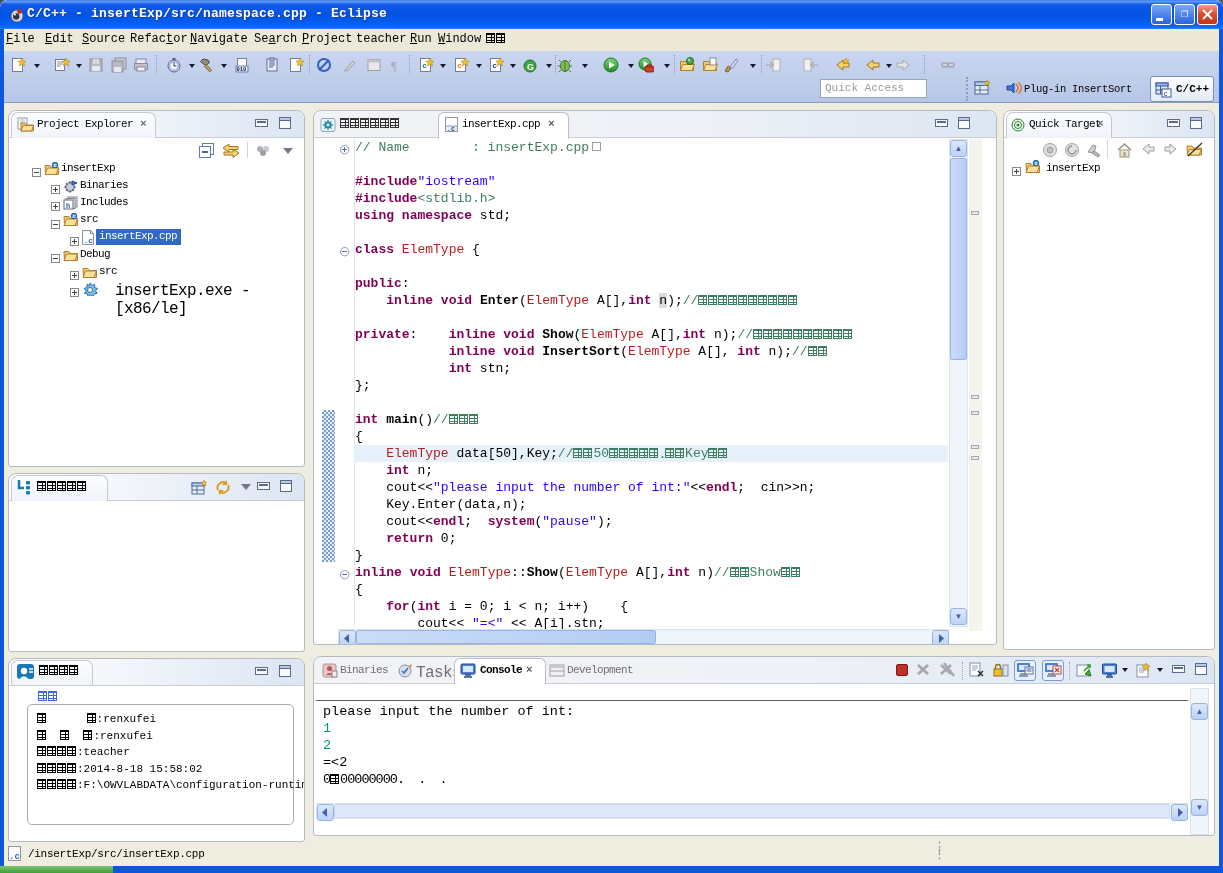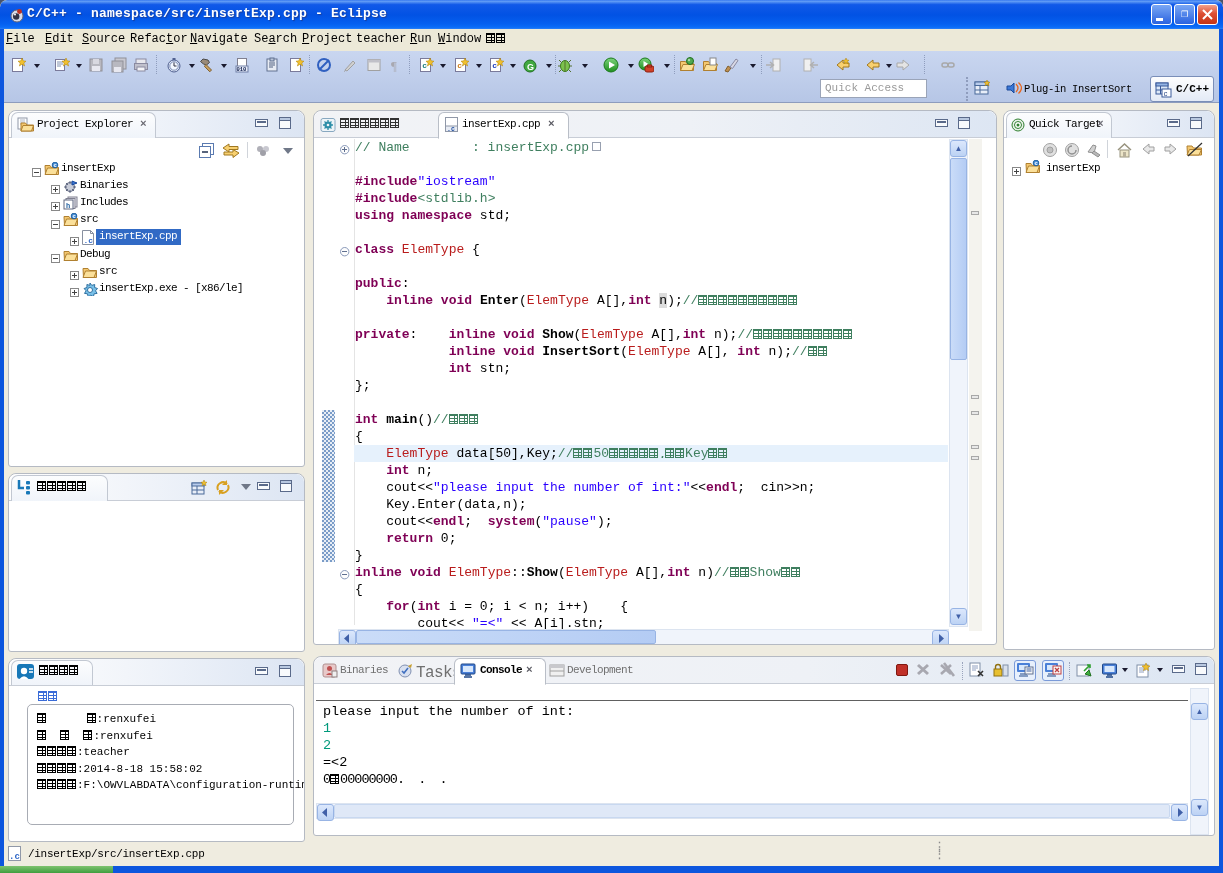--- a/index.html
+++ b/index.html
@@ -32,21 +32,21 @@
 .sthumb{background:linear-gradient(90deg,#cadcf8,#b4ccf4);border:1px solid #98b4e4;border-radius:2px;}
 </style></head><body>
 <div id="win">
  <div id="title" class="ab">
   <div class="ab" style="left:9px;top:7px;width:16px;height:16px;"><svg width="16" height="16">
           <circle cx="8" cy="9" r="6" fill="#d8dce8" stroke="#667"></circle>
           <circle cx="7.2" cy="9.5" r="3.2" fill="#334"></circle>
           <circle cx="10.5" cy="4.5" r="2.4" fill="#c03020"></circle>
           <circle cx="6" cy="7.5" r="1" fill="#fff"></circle>
         </svg></div>
-  <div class="txt ab">C/C++ - namespace/src/insertExp.cpp - Eclipse</div>
+  <div class="txt ab">C/C++ - insertExp/src/namespace.cpp - Eclipse</div>
   <div class="tbtn ab" style="left:1151px;background:linear-gradient(180deg,#7aa7f4,#2a63e0);"><svg width="19" height="19">
           <rect x="4" y="13" width="7" height="3" fill="#fff"></rect>
         </svg></div>
   <div class="tbtn ab" style="left:1174px;background:linear-gradient(180deg,#7aa7f4,#2a63e0);">❐</div>
   <div class="tbtn ab" style="left:1197px;background:linear-gradient(180deg,#f2a18c,#dd4f34 45%,#c43415);"><svg width="19" height="19">
           <path d="M5 5 L14 14 M14 5 L5 14" stroke="#fff" stroke-width="2"></path>
         </svg></div>
  </div>
  <div class="ab" style="left:4px;top:103px;width:1215px;height:763px;background:#efece0;"></div>
  <div id="menubar" class="ab">
@@ -362,21 +362,21 @@
       <div class="ab" style="left:90px;top:153.7px;font-size:11px;letter-spacing:-0.6px;color:#000;">src</div>
       <div class="ab" style="left:61px;top:173.39999999999998px;"><svg width="9" height="9">
           <rect x="0.5" y="0.5" width="8" height="8" fill="#fff" stroke="#888"></rect>
           <path d="M2 4.5 h5" stroke="#444"></path>
           <path d="M4.5 2 v5" stroke="#444"></path>
         </svg></div>
       <div class="ab" style="left:73px;top:170.89999999999998px;"><svg width="16" height="14">
           <path d="M8 1 l1.8 2.4 2.9-.9 -.1 3 2.9 1 -2 2.3 1.6 2.6 -3 .4 -.7 3 -2.6-1.6 -2.6 1.6 -.7-3 -3-.4 1.6-2.6 -2-2.3 2.9-1 -.1-3 2.9.9 Z" fill="#78c0e8" stroke="#3070a0"></path>
           <circle cx="8" cy="8" r="2.5" fill="#fff" stroke="#3070a0"></circle>
         </svg></div>
-      <div class="ab" style="left:90px;top:170.89999999999998px;font-size:11px;letter-spacing:-0.6px;color:#000;">insertExp.exe - [x86/le]</div>
+      <div class="ab" style="left:106px;top:170.89999999999998px;font-size:16px;letter-spacing:-0.6px;color:#000;">insertExp.exe - [x86/le]</div>
     </div>
  </div>
  <div id="remote" class="panel ab" style="left:8px;top:473px;width:297px;height:179px;">
   <div class="tabstrip ab"></div>
   <div class="ab" style="left:2px;top:1px;width:97px;height:26px;background:linear-gradient(180deg,#fcfdfe,#f0f4fa);border:1px solid #c2c8d2;border-bottom:none;border-radius:7px 7px 0 0;"></div>
   <div class="ab" style="left:7px;top:5px;"><svg width="17" height="17">
         <path d="M3 1 v8 h5" fill="none" stroke="#1878b8" stroke-width="2.5"></path>
         <rect x="10" y="2" width="4" height="3.5" rx="1" fill="#1878b8"></rect>
         <rect x="10" y="7" width="4" height="3.5" rx="1" fill="#1878b8"></rect>
         <rect x="10" y="12" width="4" height="3.5" rx="1" fill="#1878b8"></rect>

